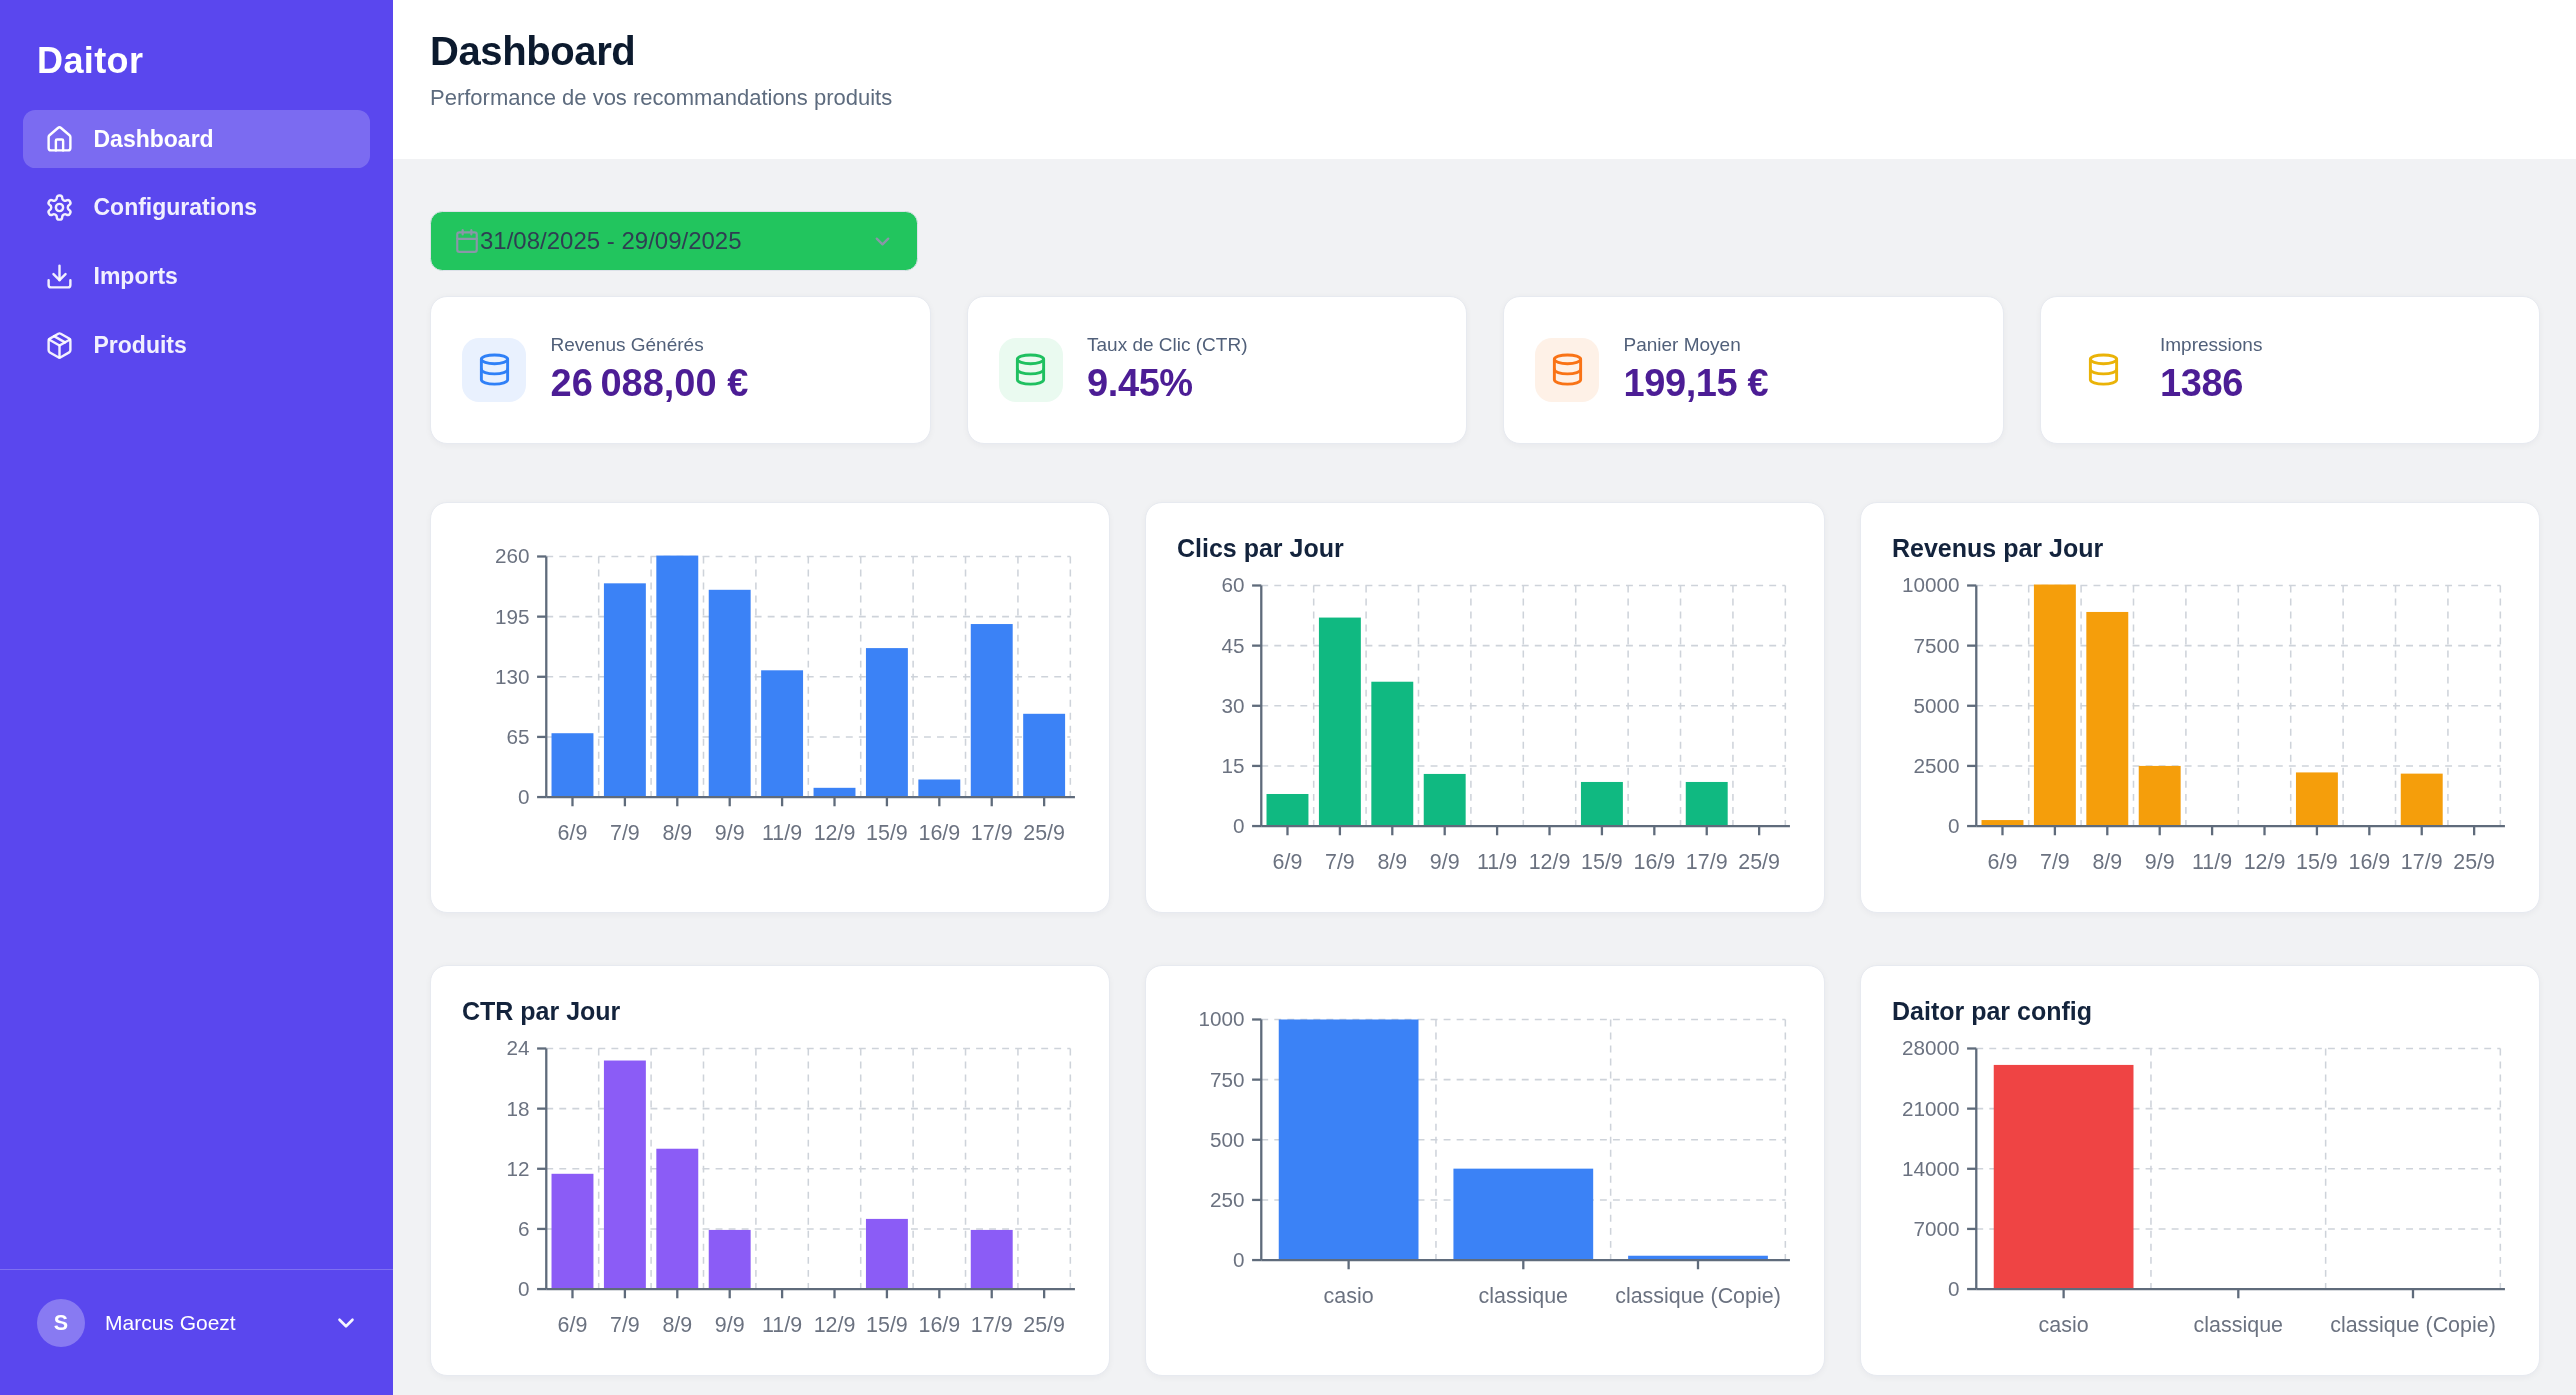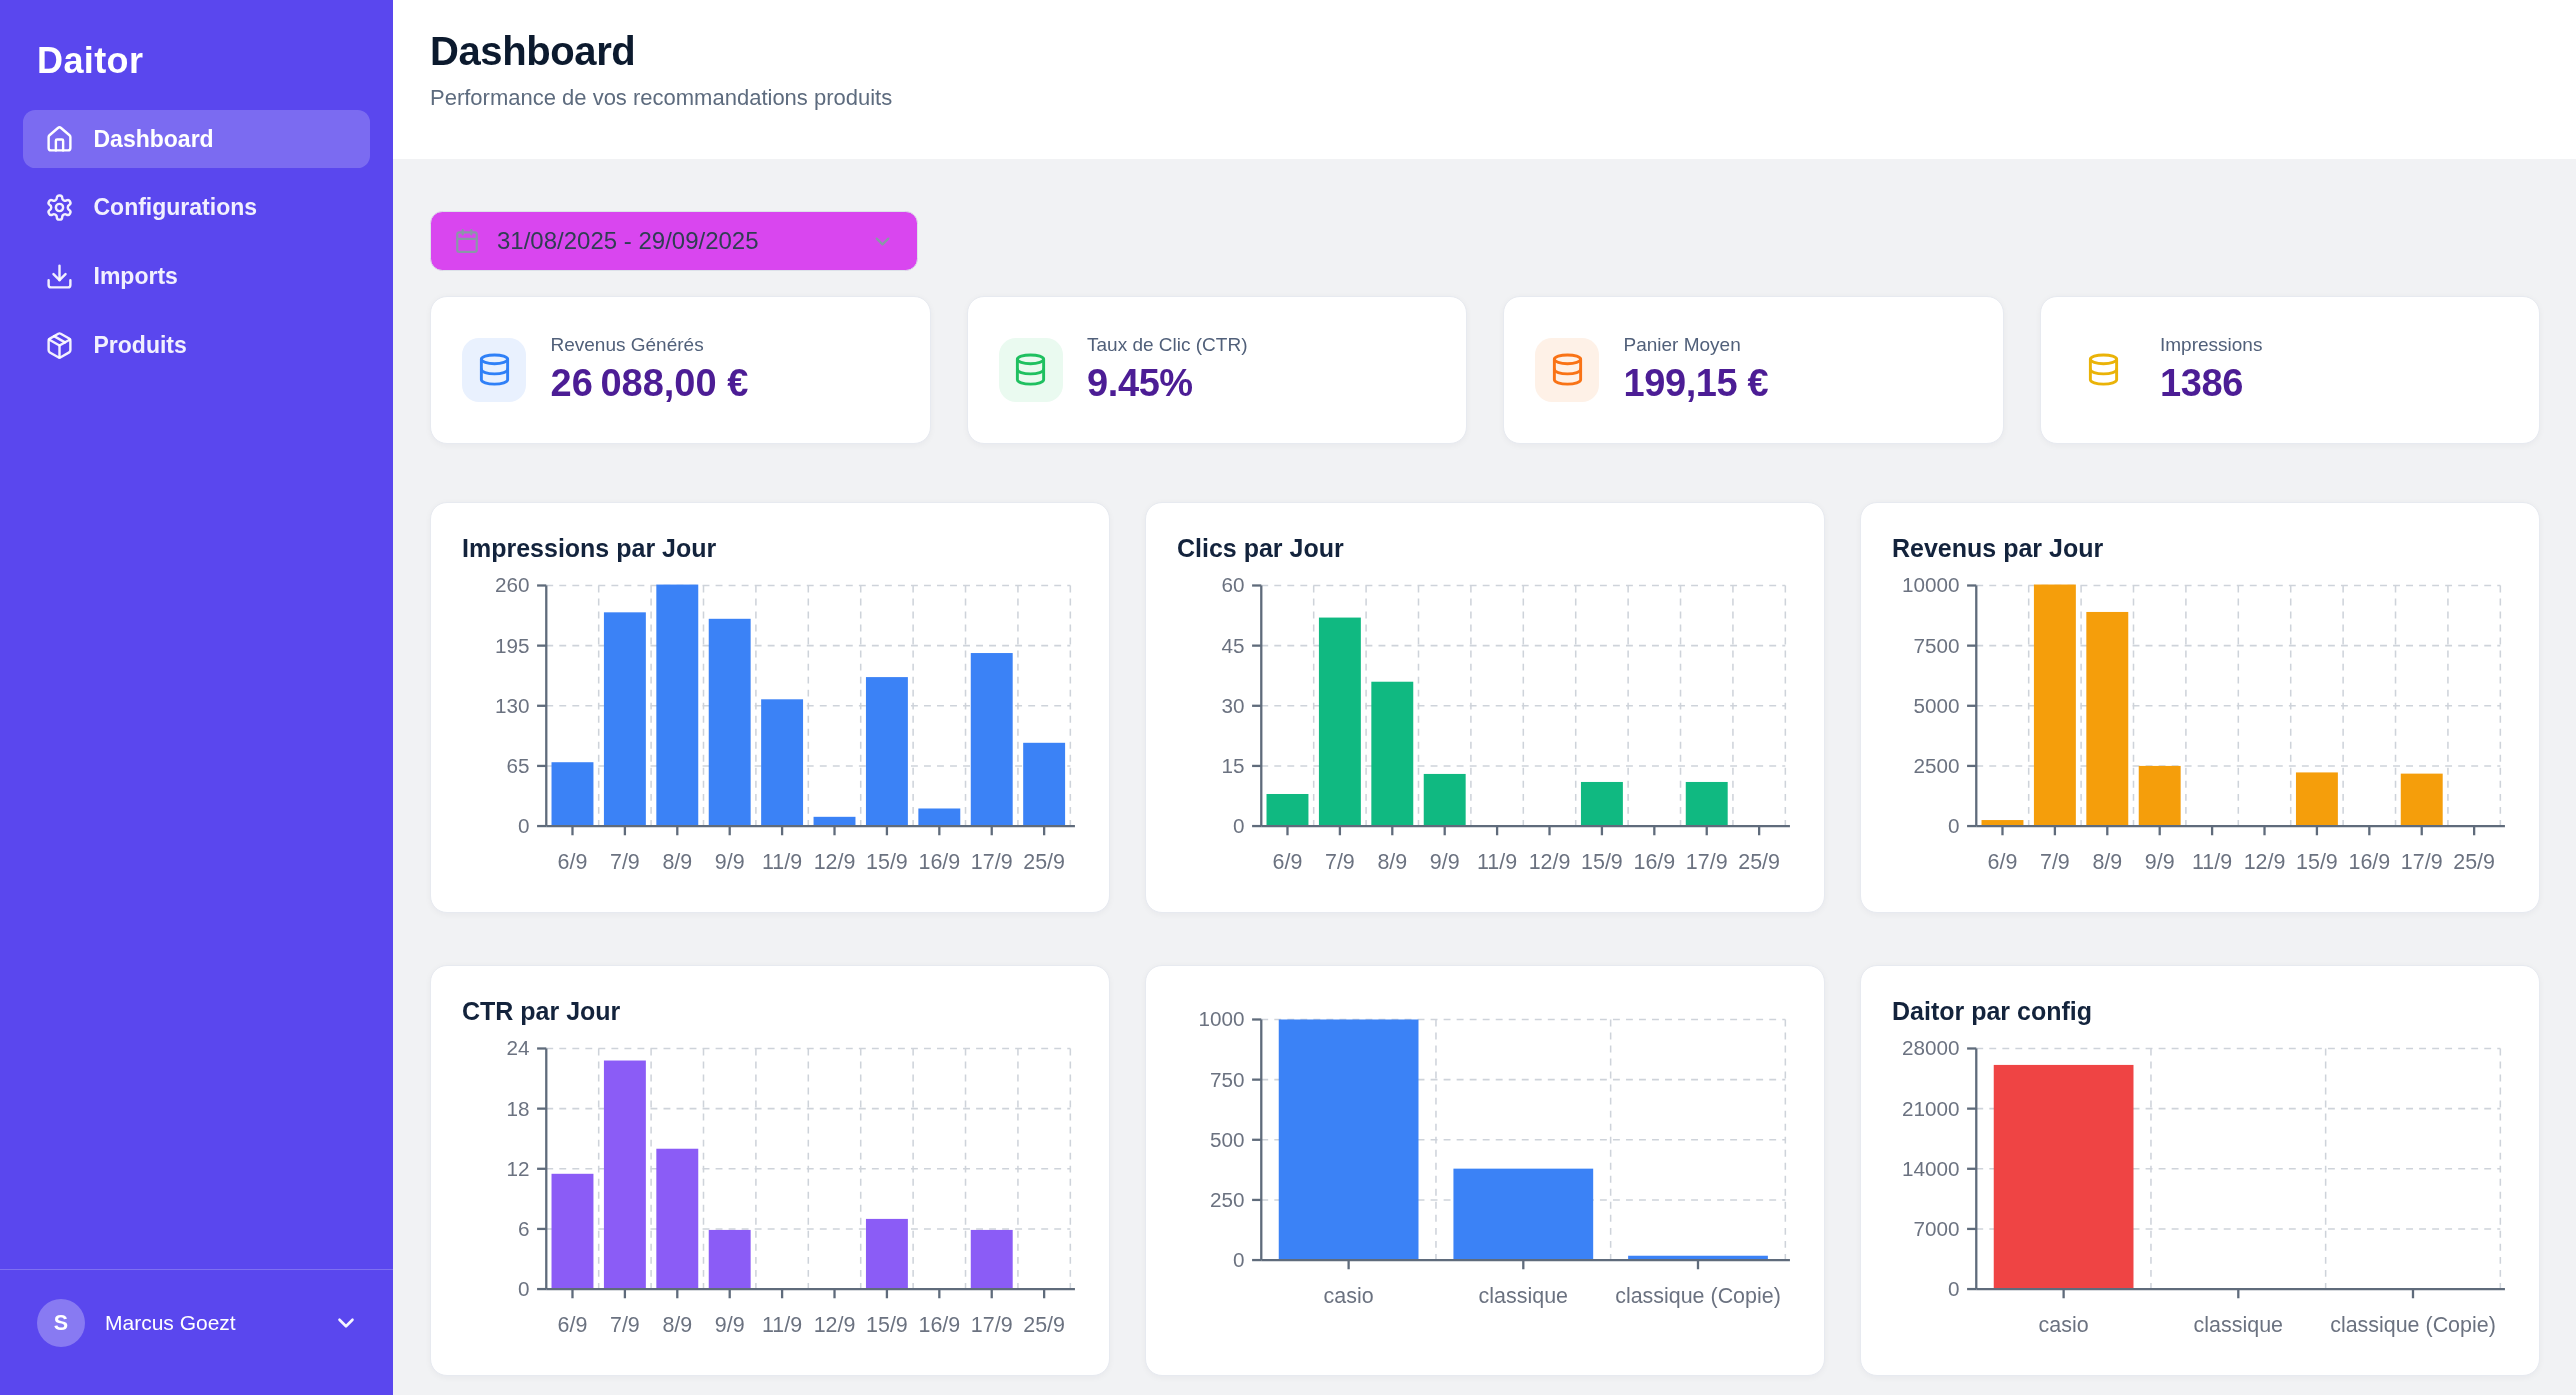--- a/index.html
+++ b/index.html
@@ -57,23 +57,23 @@
   }
   .topbar h1 {
     margin: 0; font-size: 40px; font-weight: 800;
     color: #0c1a2e; letter-spacing: -0.4px; line-height: 1.1;
   }
   .topbar p { margin: 12.3px 0 0; font-size: 22px; color: #5d6b7e; }
 
   .content { padding: 52px 36px 0 37px; }
 
   .date-range {
-    display: flex; align-items: center; gap: 17px;
+    display: flex; align-items: center; 
     width: 488px; height: 60px; padding: 0 23px;
-    background: #d946ef; border: 1.5px solid #dde2e9; border-radius: 12.3px;
+    background: #22c55e; border: 1.5px solid #dde2e9; border-radius: 12.3px;
     font-family: inherit; font-size: 24px; color: #2f3e52;
     cursor: pointer;
     justify-content: space-between;
   }
   .date-range .icon-gray { display: flex; color: #8a97a8; }
   .date-range .icon-gray svg { width: 26px; height: 26px; }
   .date-range .dr-chev { margin-left: auto; color: #8a97a8; display: flex; }
   .date-range .dr-chev svg { width: 23px; height: 23px; }
 
   .card {
@@ -243,21 +243,20 @@
           </span>
           <div>
             <div class="kpi-label">Impressions</div>
             <div class="kpi-value">1386</div>
           </div>
         </div>
       </div>
 
       <div class="charts-grid">
         <div class="card chart-card">
-          <h3>Impressions par Jour</h3>
           <div class="plot">
               <svg width="616" height="310" viewBox="0 0 804 404">
                 <line x1="98" y1="330" x2="110" y2="330" stroke="#5f6b7b" stroke-width="3"></line>
                 <text x="88" y="339" text-anchor="end" fill="#6b7280" font-size="27">0</text>
                 <line x1="110" y1="251.5" x2="794" y2="251.5" stroke="#ced3da" stroke-width="2" stroke-dasharray="9 8"></line>
                 <line x1="98" y1="251.5" x2="110" y2="251.5" stroke="#5f6b7b" stroke-width="3"></line>
                 <text x="88" y="260.5" text-anchor="end" fill="#6b7280" font-size="27">65</text>
                 <line x1="110" y1="173" x2="794" y2="173" stroke="#ced3da" stroke-width="2" stroke-dasharray="9 8"></line>
                 <line x1="98" y1="173" x2="110" y2="173" stroke="#5f6b7b" stroke-width="3"></line>
                 <text x="88" y="182" text-anchor="end" fill="#6b7280" font-size="27">130</text>

